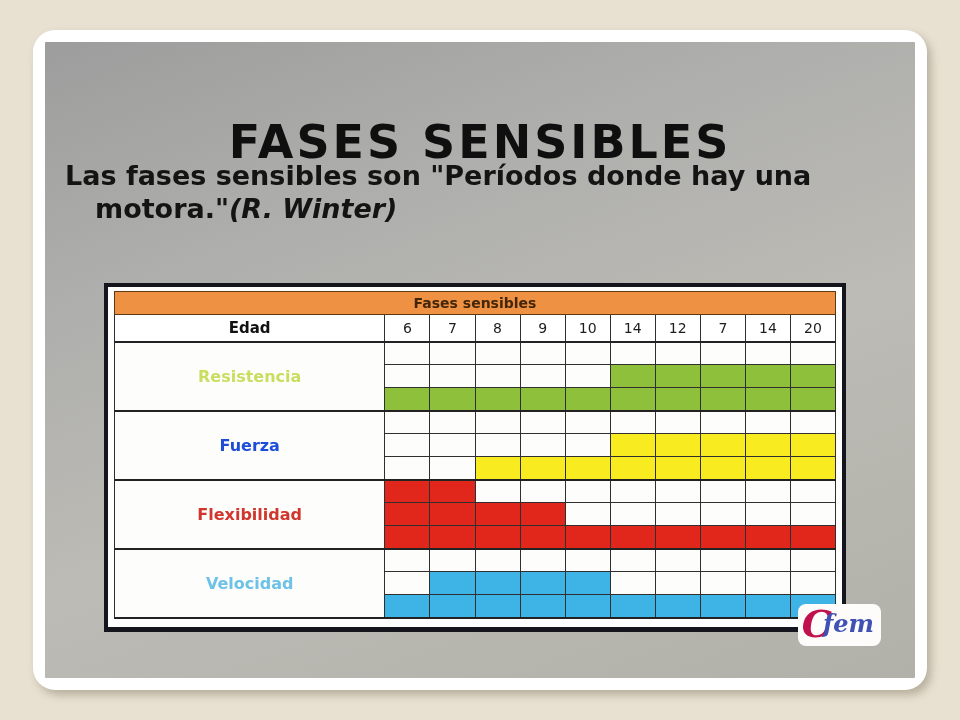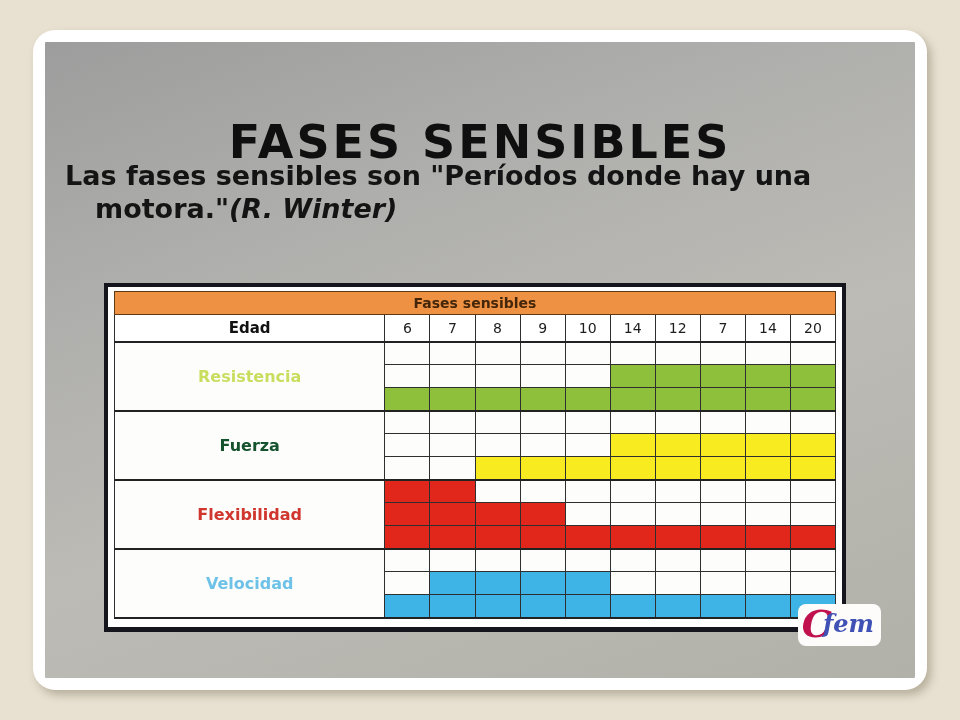--- a/index.html
+++ b/index.html
@@ -142,21 +142,21 @@
               <div class="cell" style="background: rgb(143, 192, 60);"></div>
               <div class="cell" style="background: rgb(143, 192, 60);"></div>
               <div class="cell" style="background: rgb(143, 192, 60);"></div>
               <div class="cell" style="background: rgb(143, 192, 60);"></div>
               <div class="cell" style="background: rgb(143, 192, 60);"></div>
               <div class="cell" style="background: rgb(143, 192, 60);"></div>
               <div class="cell" style="background: rgb(143, 192, 60);"></div>
             </div>
           </div>
           <div class="crow">
-            <div class="row-label" style="color: #14532d;">Fuerza</div>
+            <div class="row-label" style="color: #1d4ed8;">Fuerza</div>
             <div class="grid">
               <div class="cell"></div>
               <div class="cell"></div>
               <div class="cell"></div>
               <div class="cell"></div>
               <div class="cell"></div>
               <div class="cell"></div>
               <div class="cell"></div>
               <div class="cell"></div>
               <div class="cell"></div>

